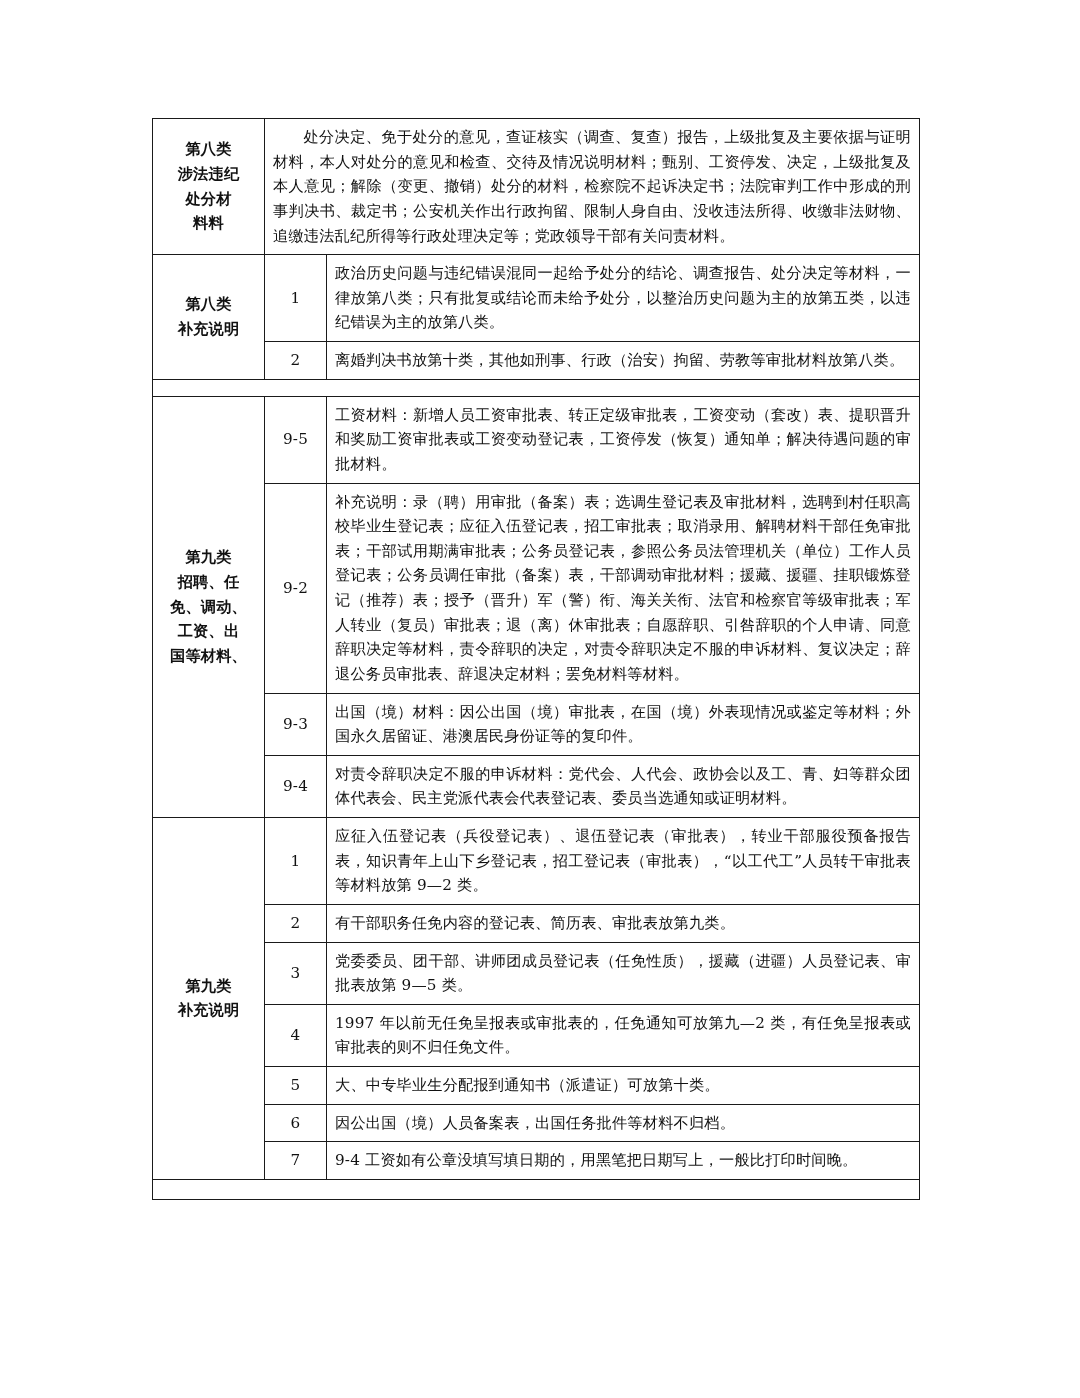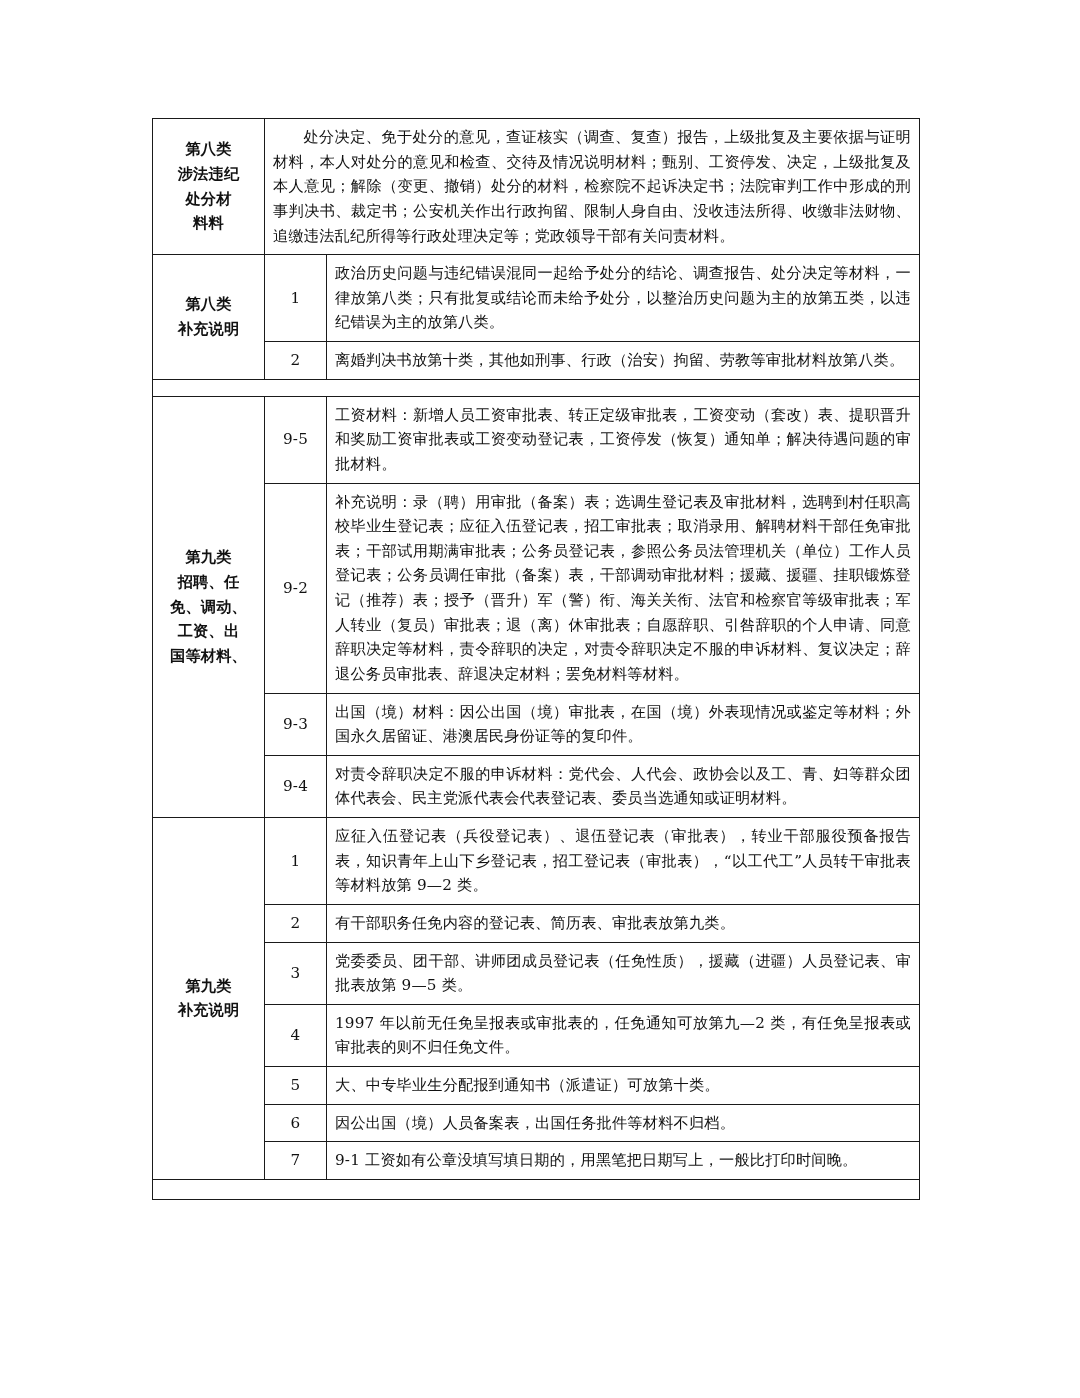--- a/index.html
+++ b/index.html
@@ -178,20 +178,20 @@
       <tr>
         <td class="num-cell">5</td>
         <td class="body-cell">大、中专毕业生分配报到通知书（派遣证）可放第十类。</td>
       </tr>
       <tr>
         <td class="num-cell">6</td>
         <td class="body-cell">因公出国（境）人员备案表，出国任务批件等材料不归档。</td>
       </tr>
       <tr>
         <td class="num-cell">7</td>
-        <td class="body-cell">9-1 工资如有公章没填写填日期的，用黑笔把日期写上，一般比打印时间晚。</td>
+        <td class="body-cell">9-4 工资如有公章没填写填日期的，用黑笔把日期写上，一般比打印时间晚。</td>
       </tr>
     </tbody>
   </table>
 
   <div class="bottom-stub"></div>
 
 </div>
 
 </body></html>

